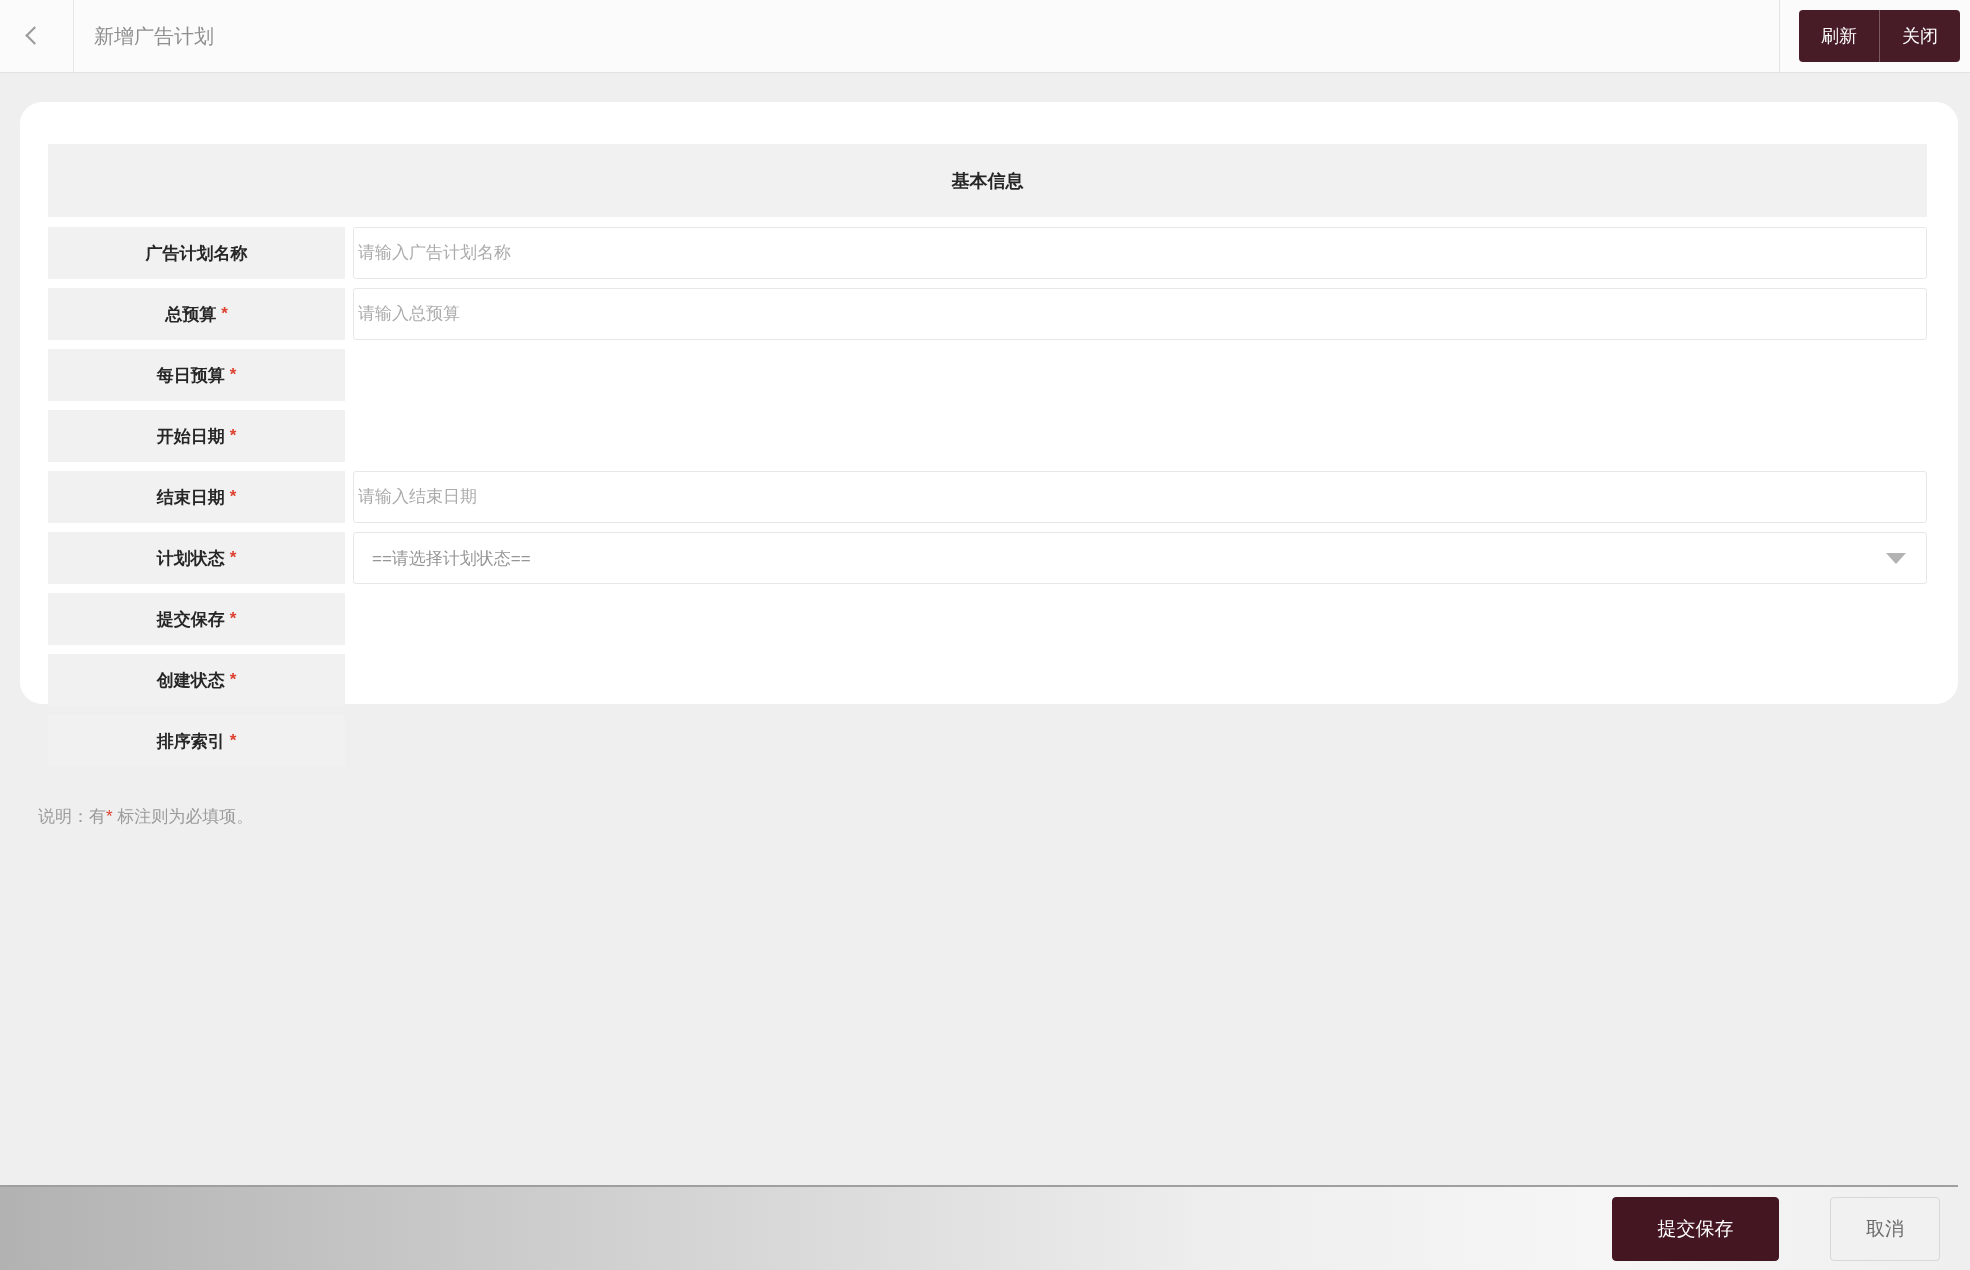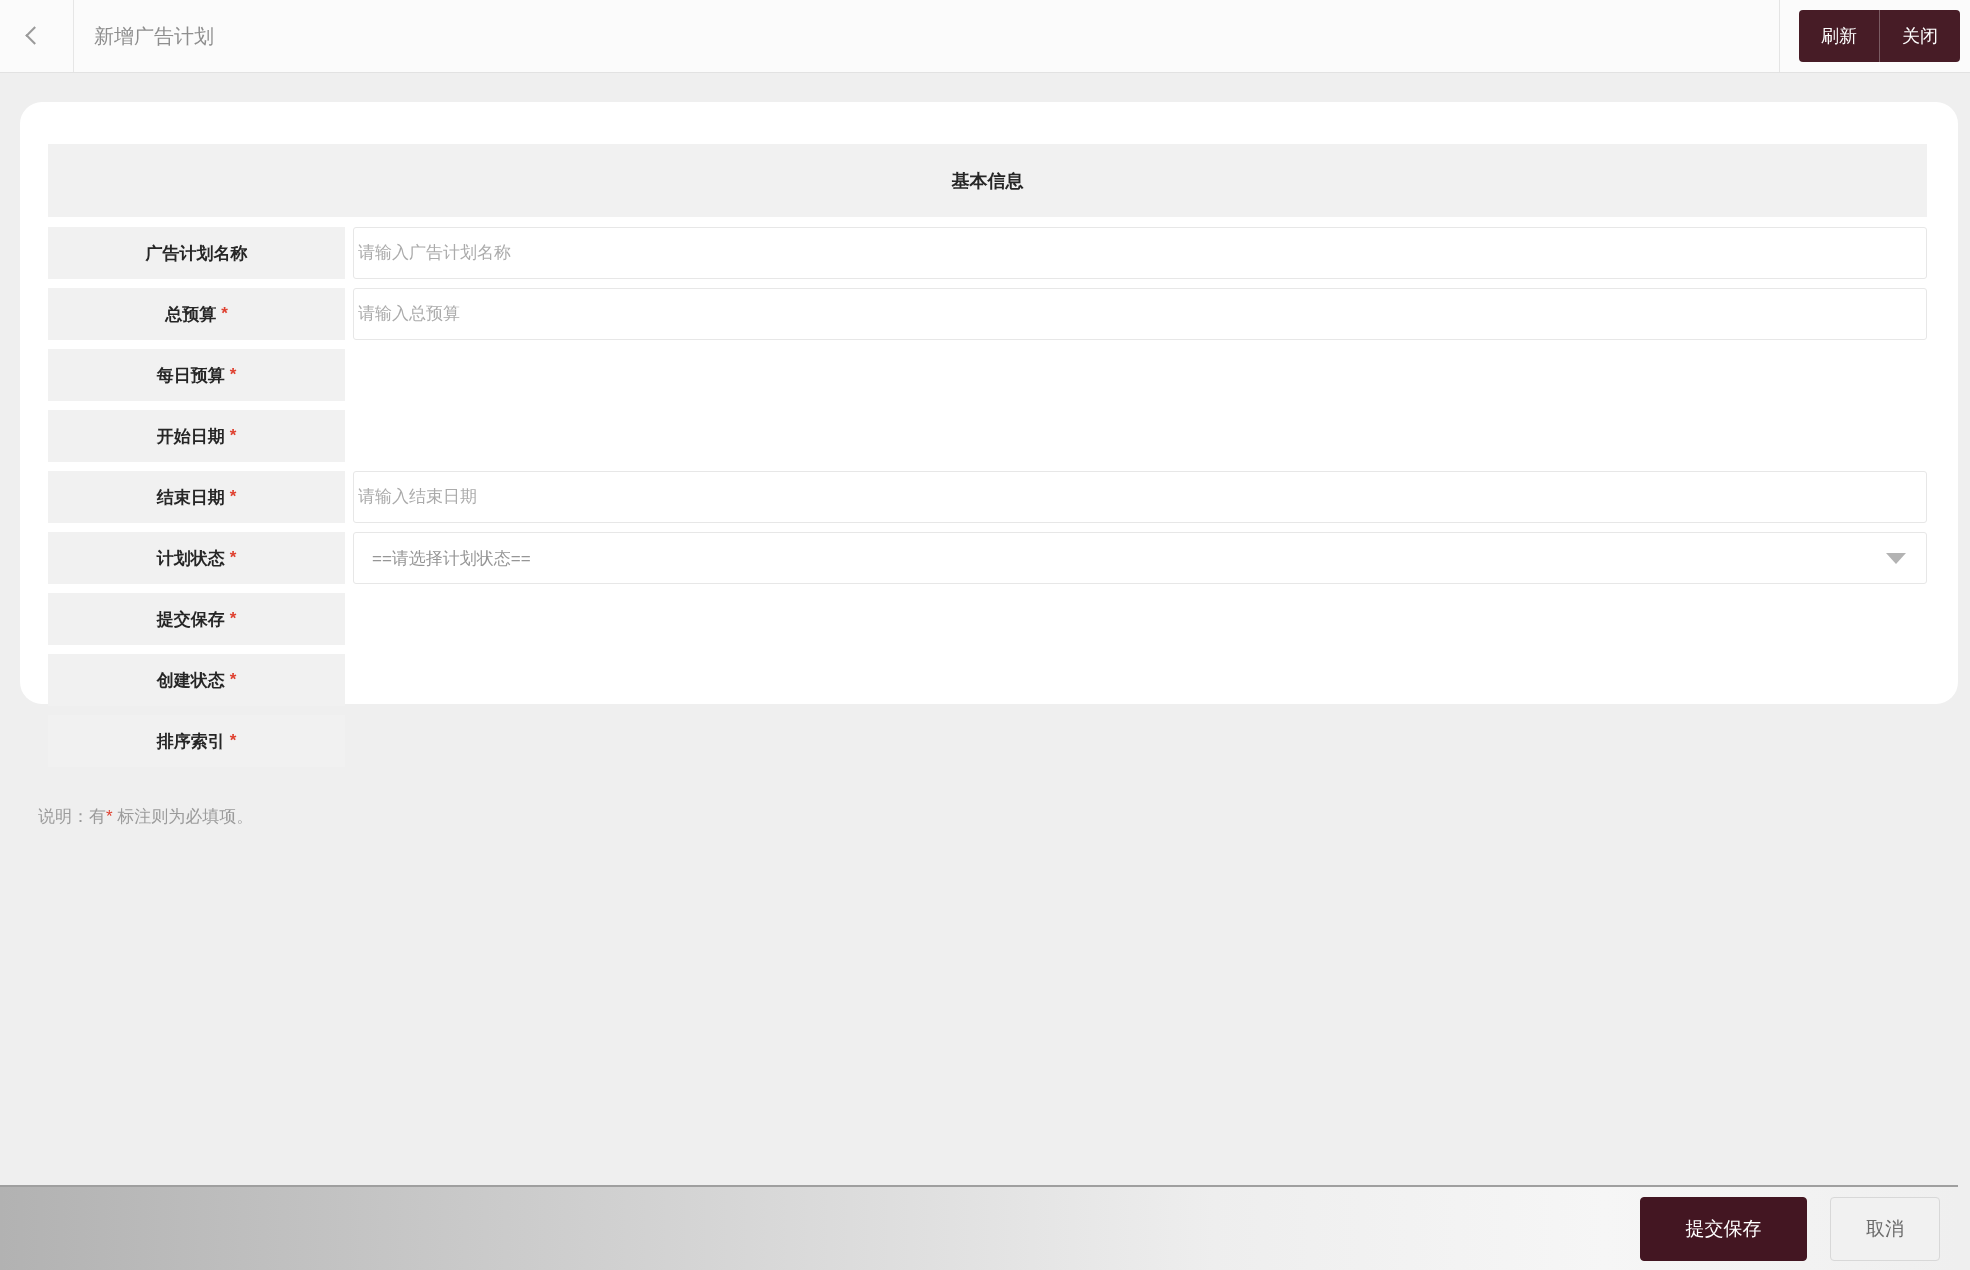--- a/index.html
+++ b/index.html
@@ -103,21 +103,21 @@
     display:flex;align-items:center;justify-content:flex-end;
     gap:23px;padding-right:18px;
   }
   .btn{
     height:64px;border-radius:4px;font-size:19px;font-family:inherit;cursor:pointer;
   }
   .btn-submit{
     width:167px;background:var(--submit);color:#fff;border:1px solid var(--submit);
   }
   .btn-cancel{
-    width:110px;background:#f1f1f1;color:#6b6b6b;border:1px solid #d8d8d8;
+    width:110px;background:#f1f1f1;color:#6b6b6b;border:1px solid #d8d8d8;margin-left:28px;
   }
 </style>
 </head>
 <body>
 
 <div class="header">
   <div class="back-btn">
     <span class="chevron-left"></span>
   </div>
   <div class="page-title">新增广告计划</div>

